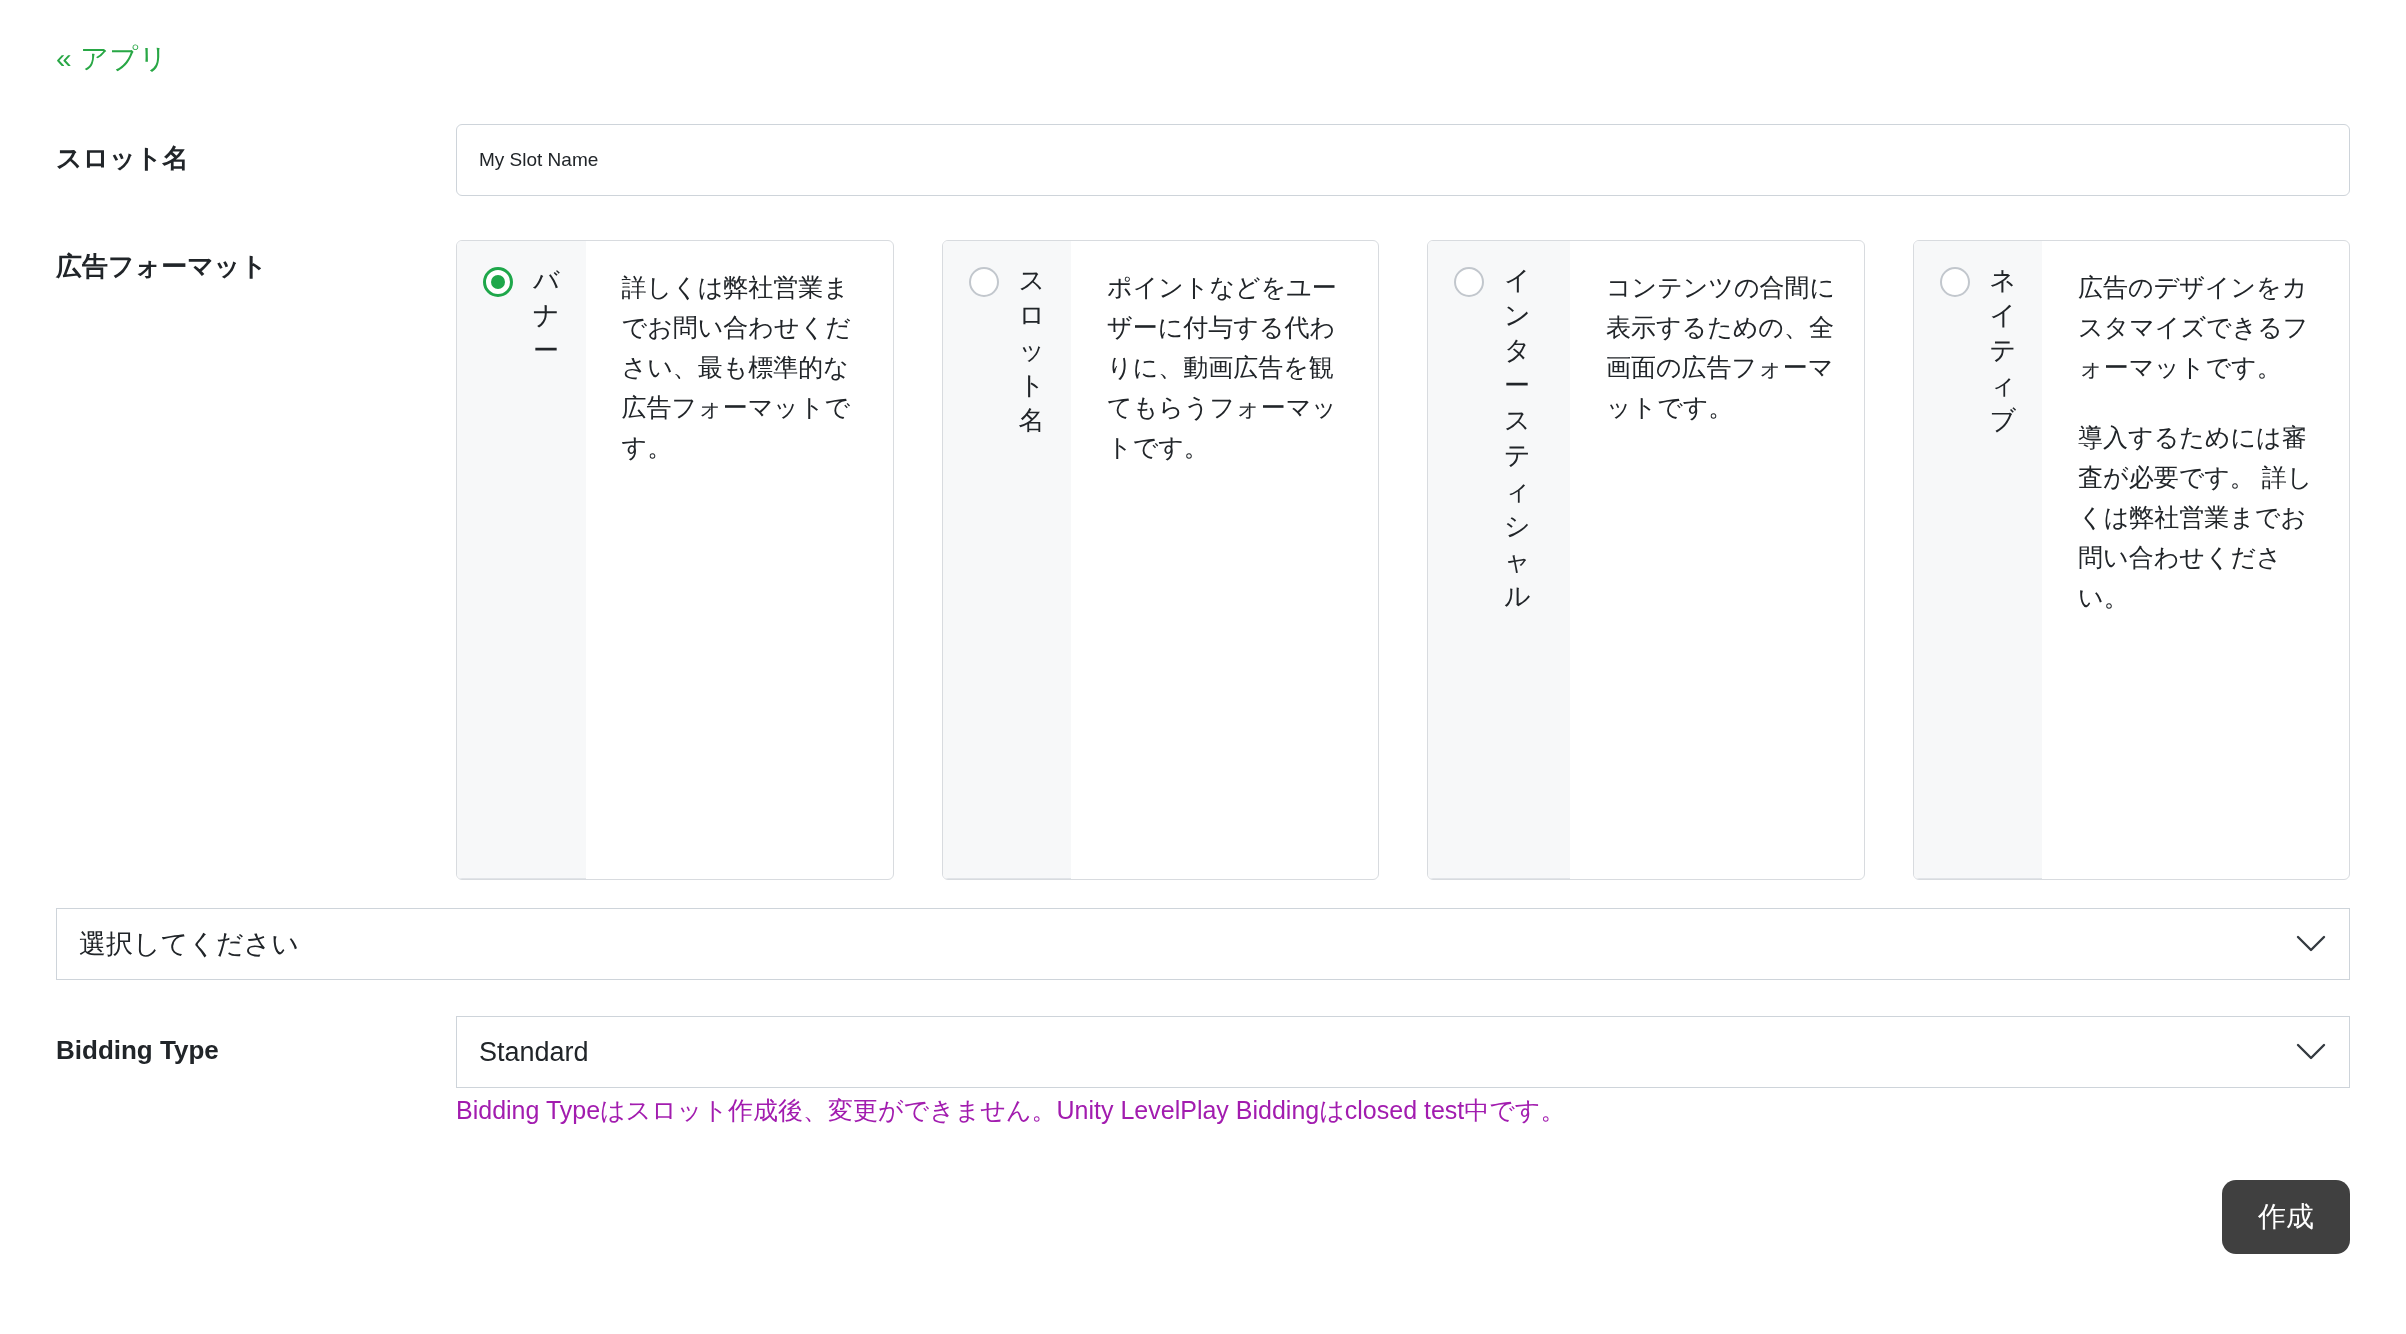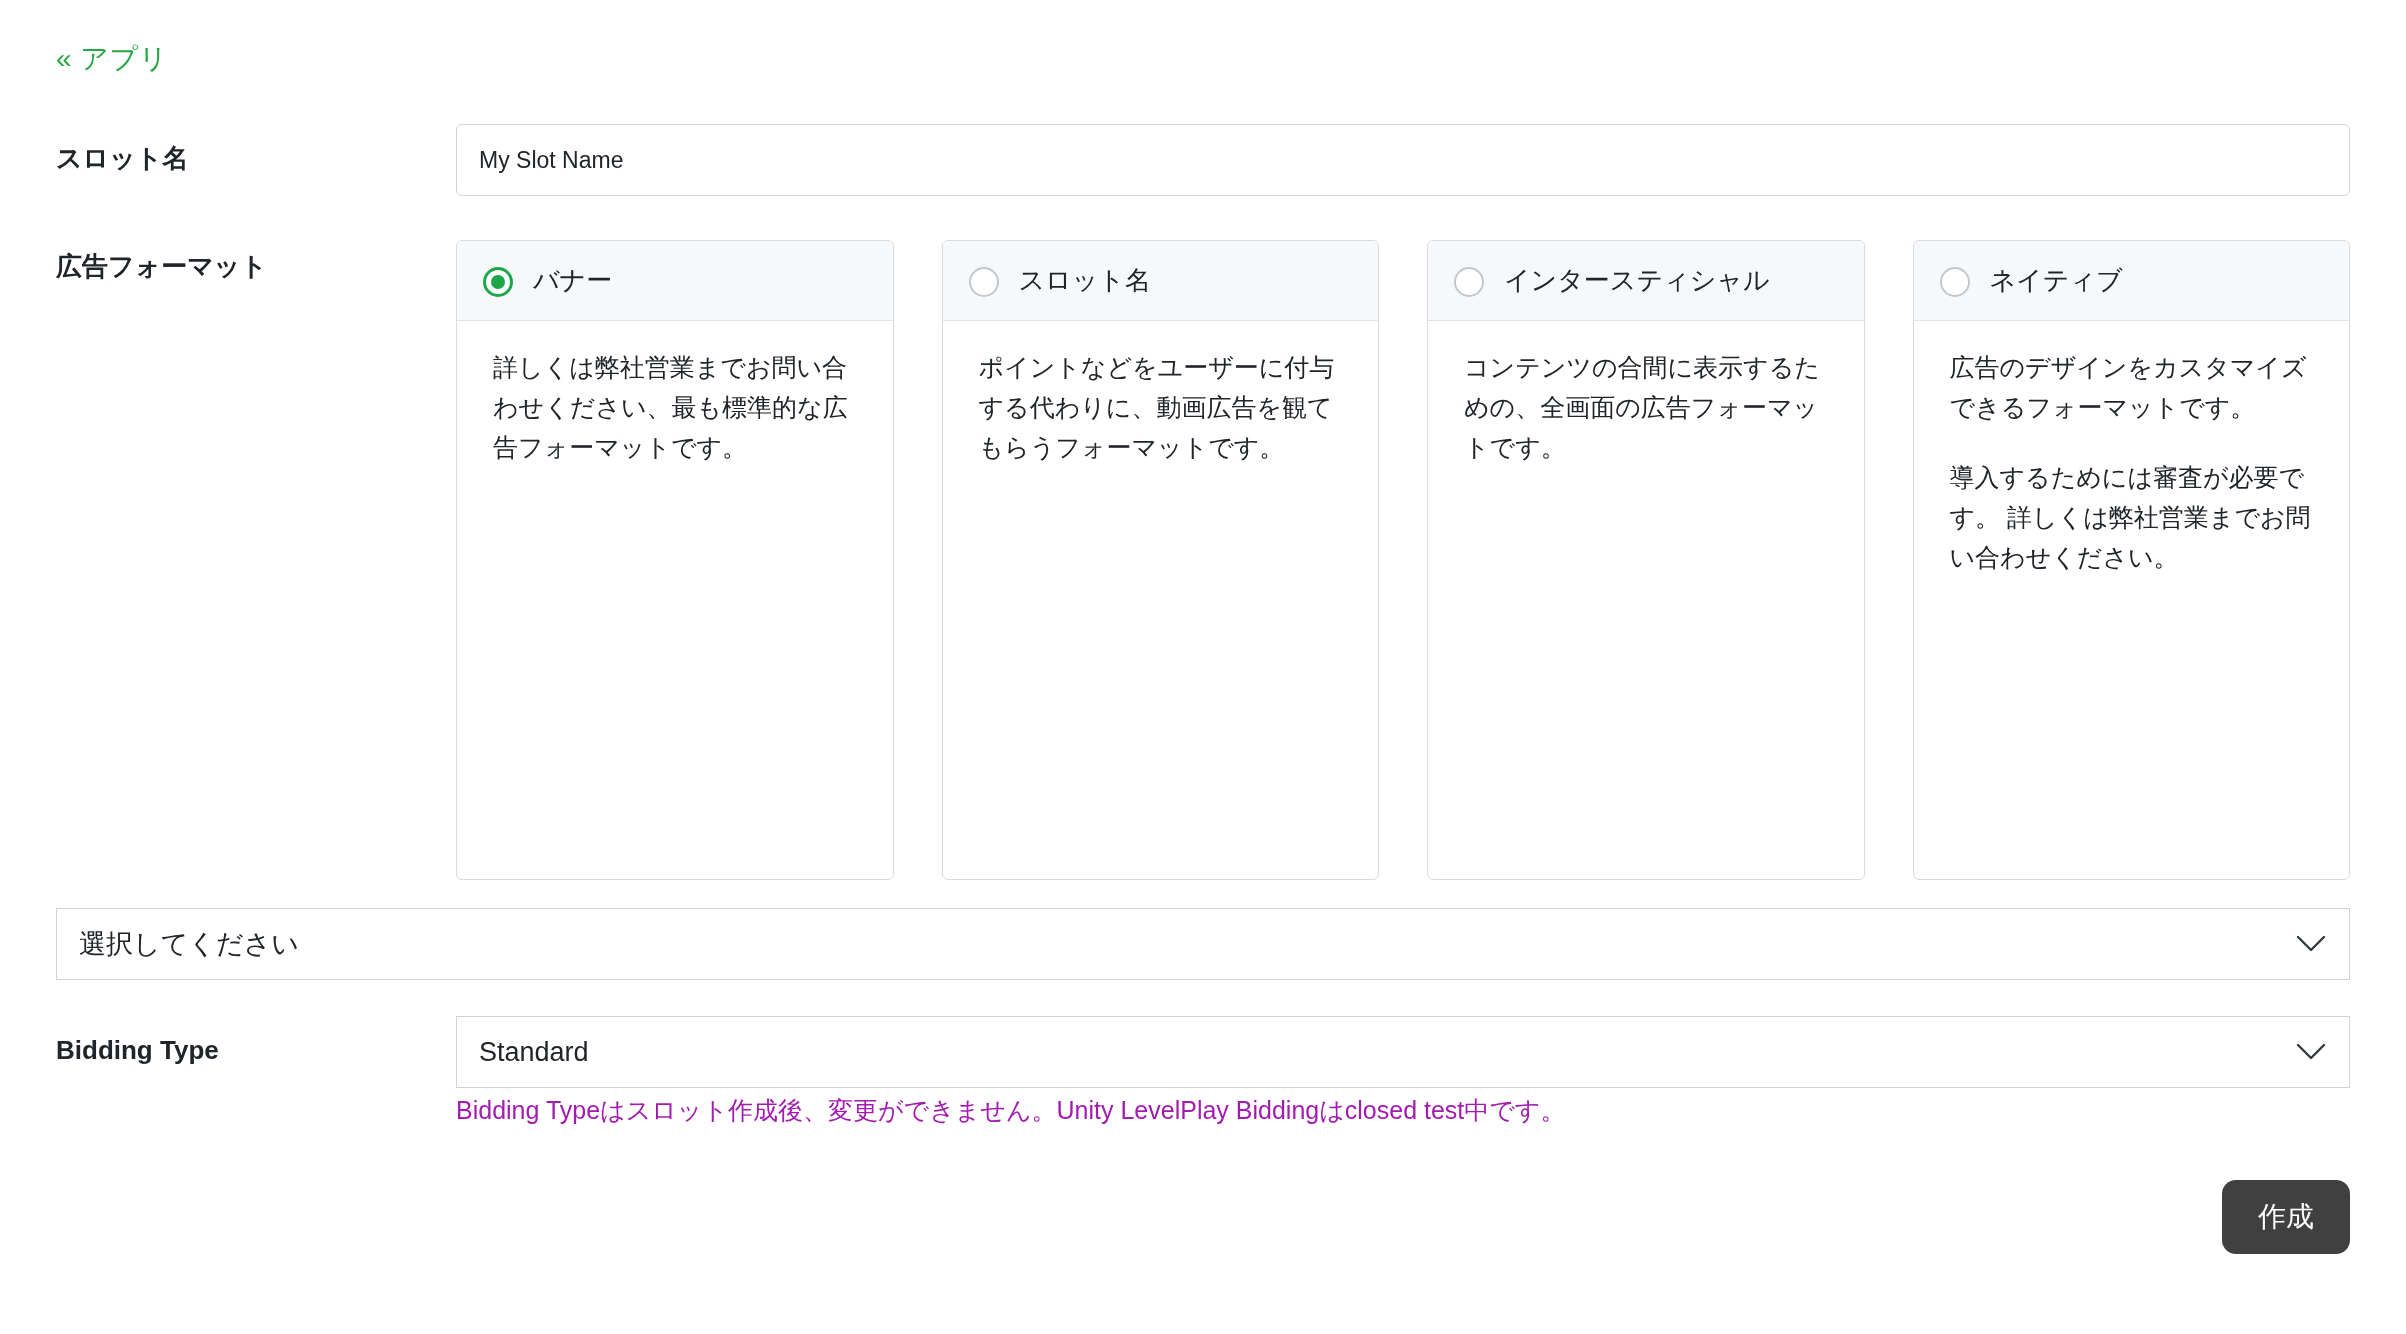--- a/index.html
+++ b/index.html
@@ -49,42 +49,42 @@
     flex: 1 1 auto;
     min-width: 0;
   }
 
   .text-input {
     width: 100%;
     box-sizing: border-box;
     height: 72px;
     border: 1px solid #ced4da;
     border-radius: 6px;
-    font-size: 23px;
+    font-size: 19px;
     color: #212529;
     padding: 0 22px;
     font-family: "Liberation Sans", sans-serif;
     background: #fff;
     outline: none;
   }
 
   .cards {
     display: flex;
     gap: 48px;
     margin-top: 8px;
   }
   .card {
     flex: 1 1 0;
     border: 1px solid #d8dbdf;
     border-radius: 6px;
     min-height: 640px;
     background: #fff;
     box-sizing: border-box;
     display: flex;
-    flex-direction: column;
+    flex-direction: row;
     overflow: hidden;
     cursor: pointer;
   }
   .card-header {
     background: #f7f8f9;
     border-bottom: 1px solid #e1e4e8;
     padding: 22px 26px;
     display: flex;
     align-items: flex-start;
     gap: 20px;

